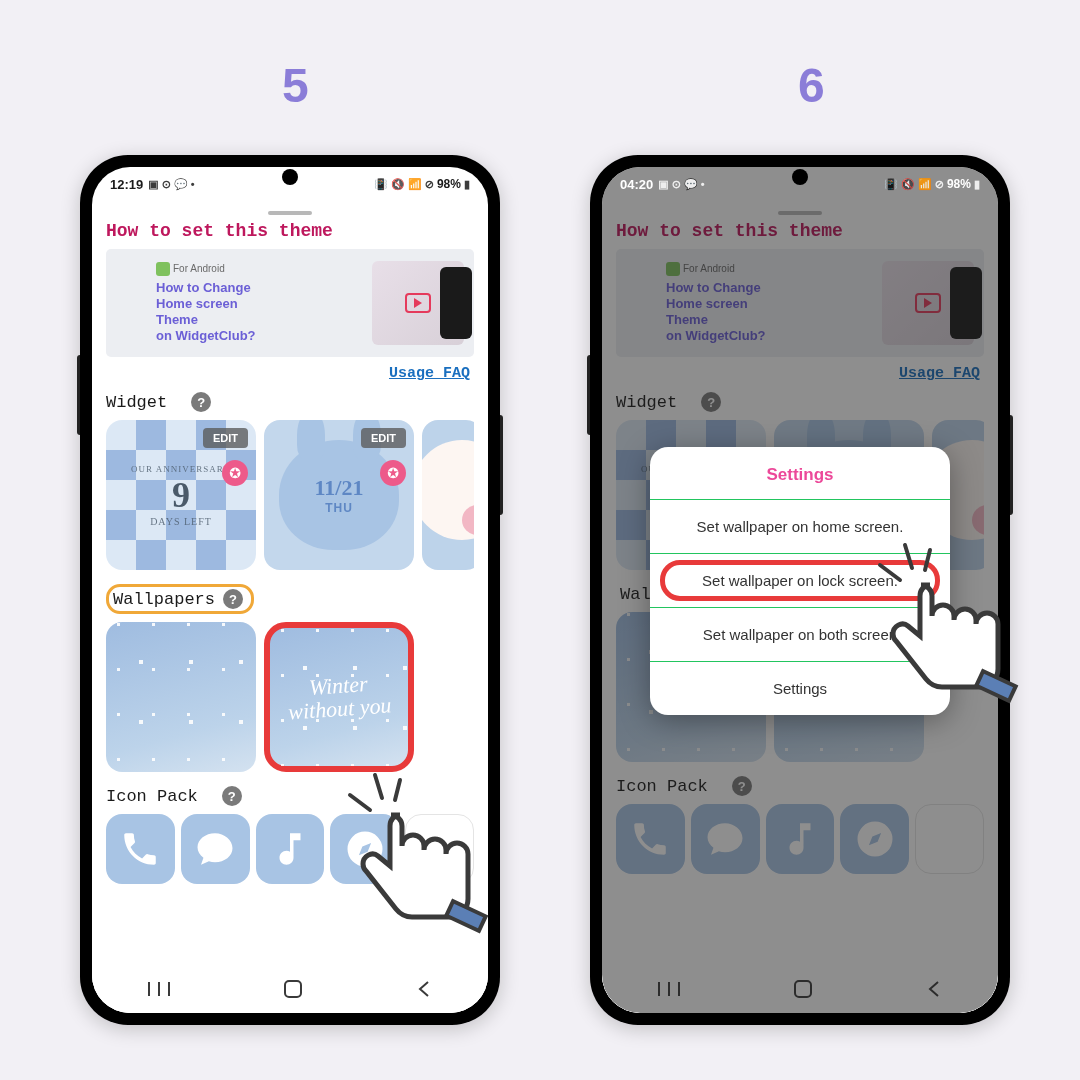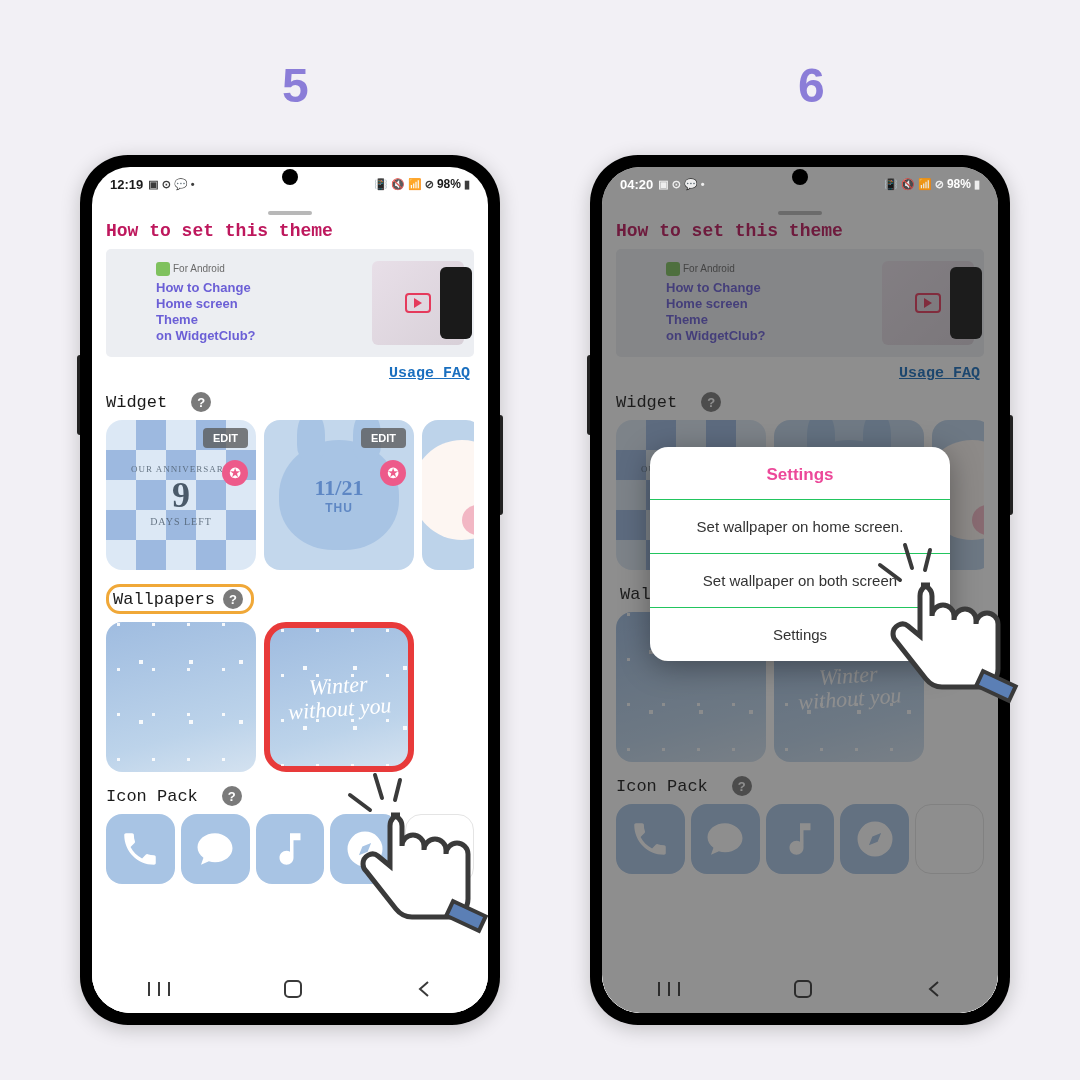--- a/index.html
+++ b/index.html
@@ -636,20 +636,24 @@
             </svg>
           </div>
       </div>
     </div>
 
     <div class="dark-overlay"></div>
 
     <div class="dialog">
       <div class="dialog-title">Settings</div>
       <div class="dialog-item">Set wallpaper on home screen.</div>
+      <div class="dialog-item">
+        <span>Set wallpaper on lock screen.</span>
+        <div class="dialog-highlight"></div>
+      </div>
       <div class="dialog-item">Set wallpaper on both screen</div>
       <div class="dialog-item">Settings</div>
     </div>
 
   </div>
 </div>
 
 <div class="pointer p1">
   <svg viewBox="0 0 160 170">
     <g stroke="#3a3a3a" stroke-width="4" fill="none" stroke-linecap="round">

